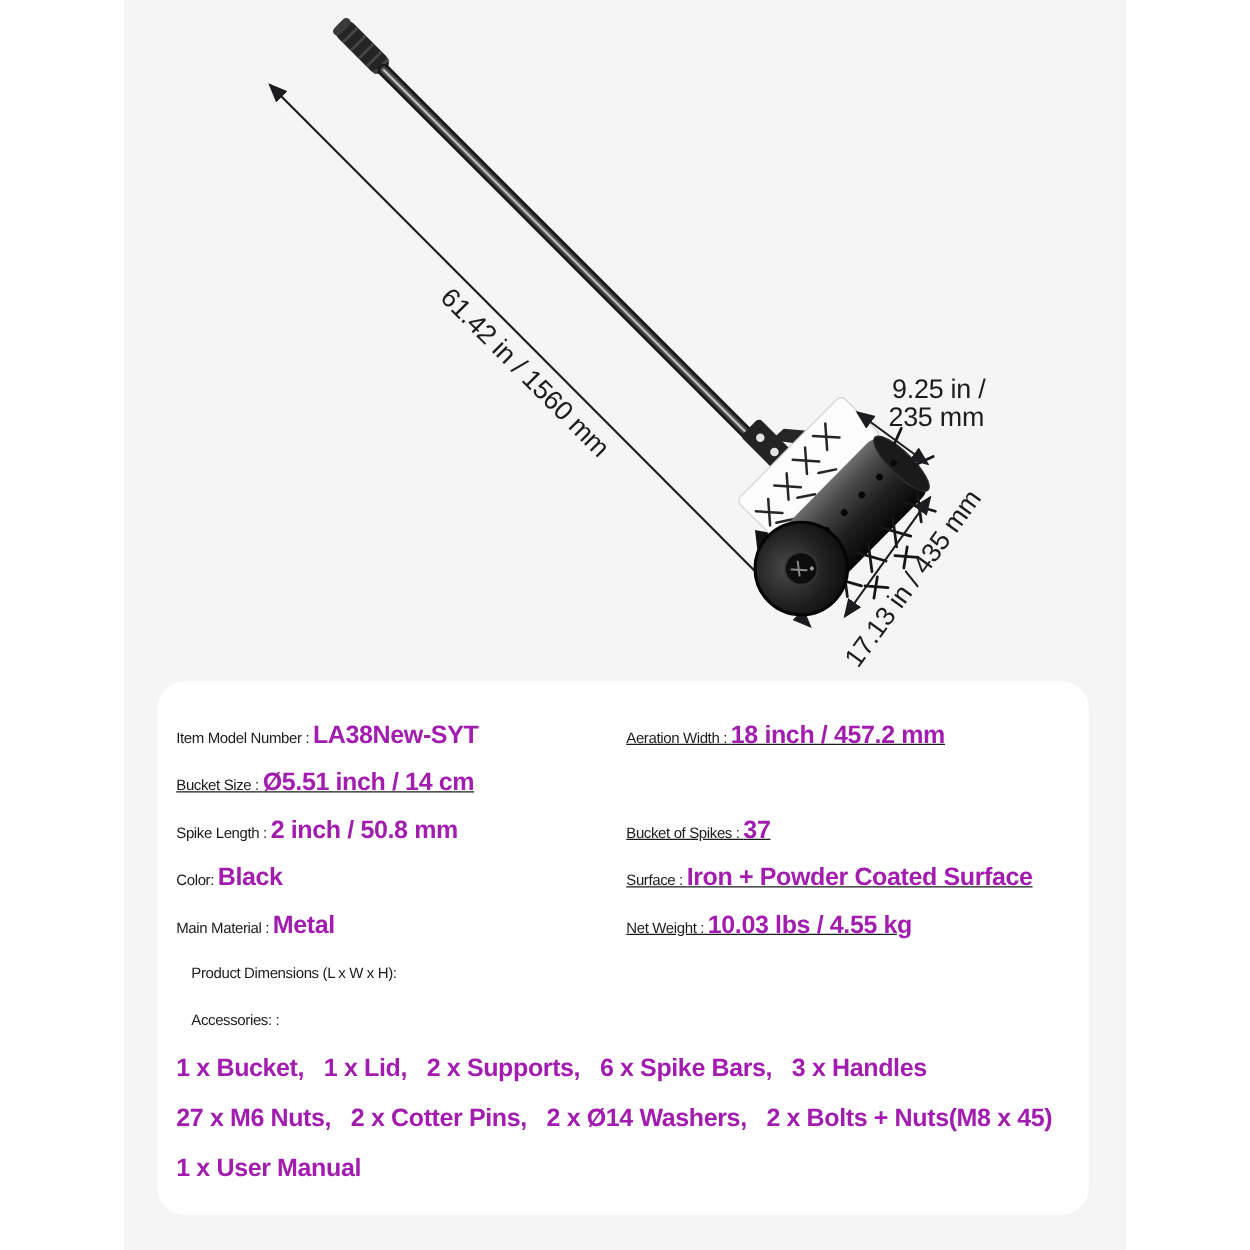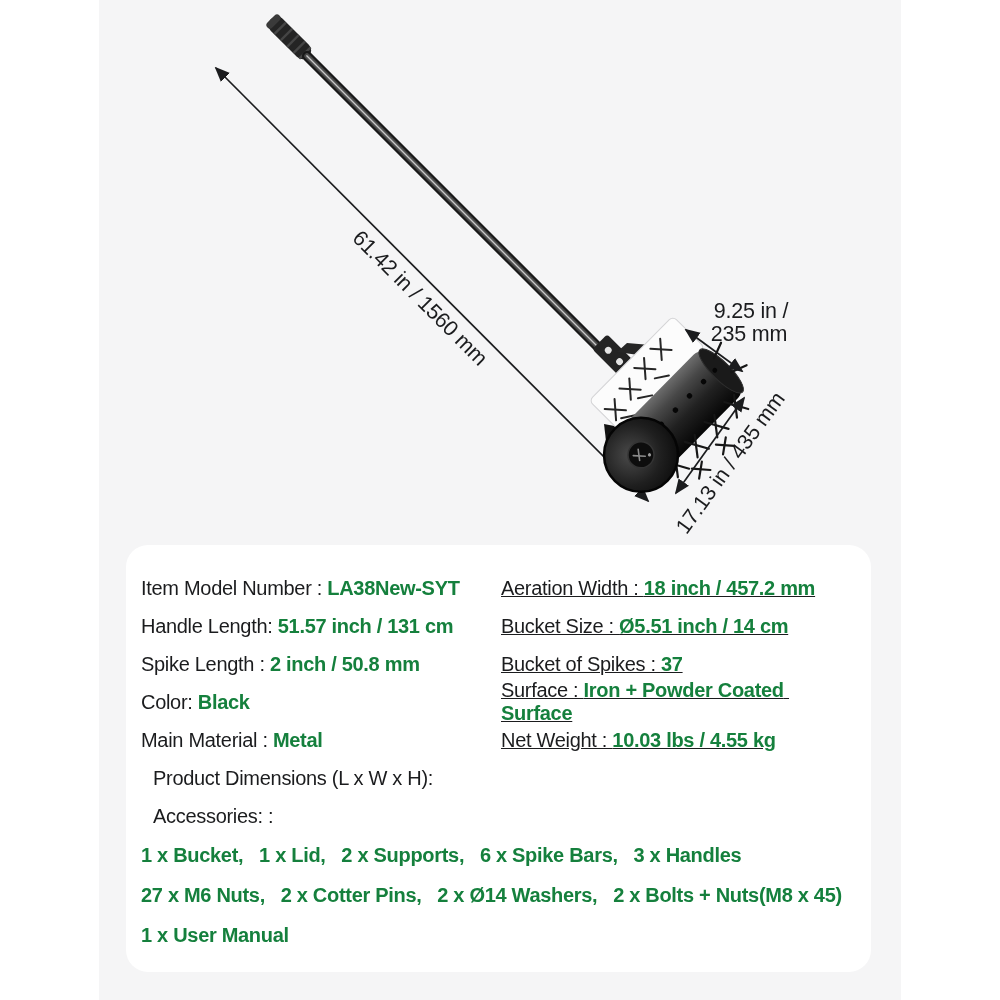--- a/index.html
+++ b/index.html
@@ -16,22 +16,22 @@
   .panel{
     position:absolute;left:27px;top:545px;width:745px;height:427px;
     background:#ffffff;border-radius:22px;
     padding:24px 15px 0 15px;box-sizing:border-box;
   }
   .spec-row{display:flex;height:38px;align-items:center;}
   .cell-left{width:360px;flex:0 0 360px;white-space:nowrap;}
   .cell-right{flex:1;white-space:nowrap;text-decoration:underline;}
   .spec-full{height:38px;display:flex;align-items:center;white-space:pre-wrap;margin-left:12px;}
   .acc-line{height:40px;display:flex;align-items:center;white-space:pre-wrap;text-align:right;}
-  .lbl{font-size:20px;letter-spacing:-0.3px;color:#1b1c1e;white-space:pre-wrap;}
-  .val{font-size:20px;letter-spacing:-0.3px;font-weight:700;color:#15803d;white-space:pre-wrap;}
+  .lbl{font-size:12px;letter-spacing:-0.3px;color:#1b1c1e;white-space:pre-wrap;}
+  .val{font-size:20px;letter-spacing:-0.3px;font-weight:700;color:#a21caf;white-space:pre-wrap;}
   .dim-text{font-size:21.5px;font-weight:500;fill:#1b1c1e;letter-spacing:-0.2px;}
 </style>
 </head>
 <body>
 
 <div class="stage">
 
   <svg class="diagram-svg" width="802" height="545" viewBox="0 0 802 545">
     <defs>
       <marker id="arr" viewBox="0 0 12 10" refX="10.5" refY="5" markerWidth="9" markerHeight="8" orient="auto-start-reverse">
@@ -158,23 +158,20 @@
     <div class="spec-row">
       <div class="cell-left">
         <span class="lbl">Item Model Number : </span><span class="val">LA38New-SYT</span>
       </div>
       <div class="cell-right">
         <span class="lbl">Aeration Width : </span><span class="val">18 inch / 457.2 mm</span>
       </div>
     </div>
 
     <div class="spec-row">
-      <div class="cell-left">
-        <span class="lbl">Handle Length: </span><span class="val">51.57 inch / 131 cm</span>
-      </div>
       <div class="cell-right">
         <span class="lbl">Bucket Size : </span><span class="val">Ø5.51 inch / 14 cm</span>
       </div>
     </div>
 
     <div class="spec-row">
       <div class="cell-left">
         <span class="lbl">Spike Length : </span><span class="val">2 inch / 50.8 mm</span>
       </div>
       <div class="cell-right">

